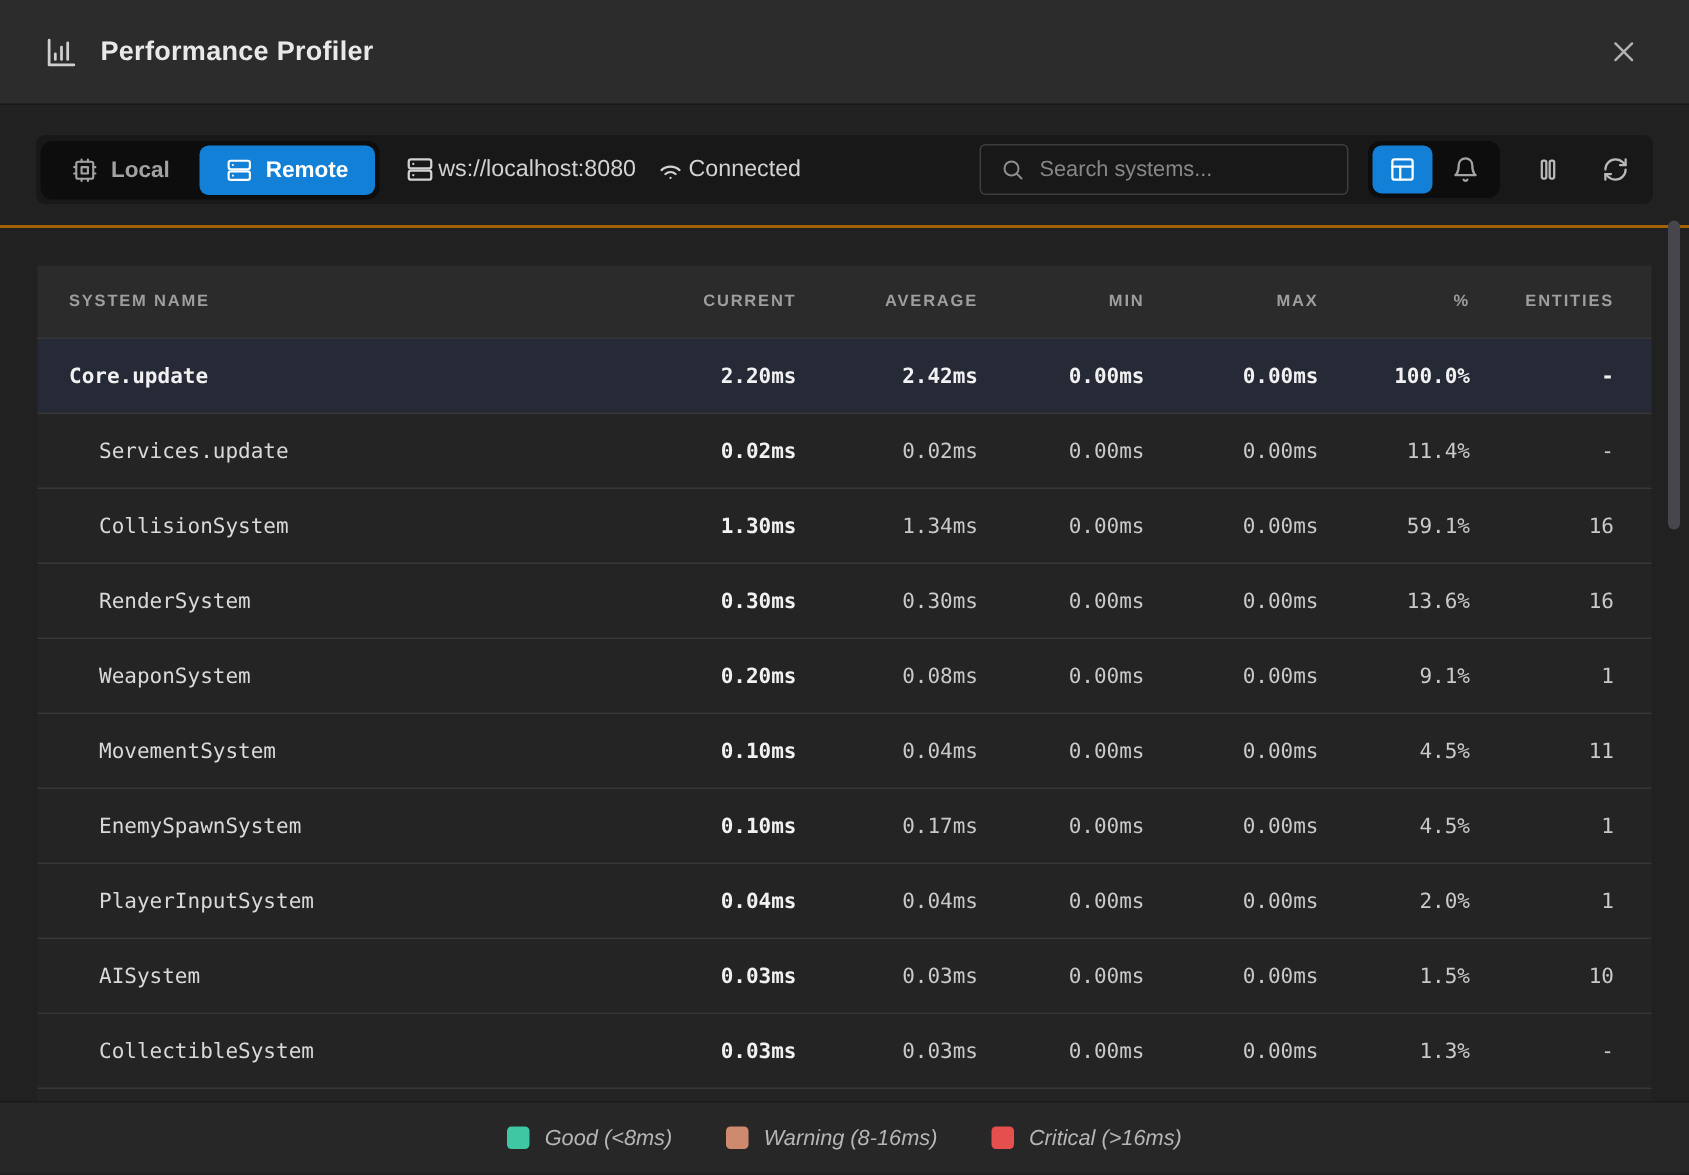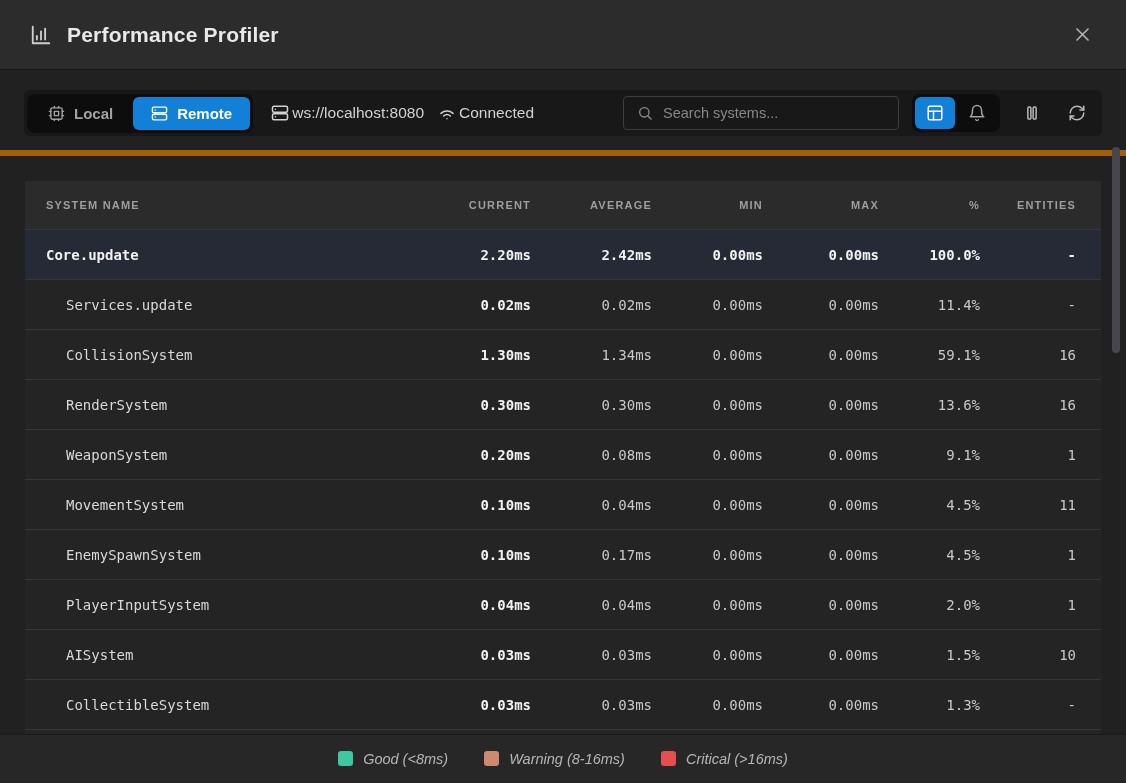--- a/index.html
+++ b/index.html
@@ -15,21 +15,21 @@
   .titlebar {
     height: 70px;
     background: #2c2c2c;
     border-bottom: 1px solid #191919;
     display: flex;
     align-items: center;
     padding: 0 30px;
   }
   .title-icon { color: #cfcfcf; margin-right: 15px; }
   .window-title {
-    font-size: 21px;
+    font-size: 18px;
     font-weight: 700;
     color: #e9e9e9;
     letter-spacing: 0.2px;
   }
   .close-btn {
     margin-left: auto;
     background: none;
     border: none;
     color: #b4b4b4;
     cursor: pointer;
@@ -81,21 +81,21 @@
   }
   .conn-url { margin-left: 18px; }
   .conn-status { margin-left: 14px; }
   .search-box {
     display: flex;
     align-items: center;
     gap: 10px;
     border: 1px solid #3d3d3d;
     border-radius: 4px;
     height: 34px;
-    width: 276px;
+    width: 246px;
     padding: 0 13px;
     color: #8d8d8d;
   }
   .search-box input {
     background: transparent;
     border: none;
     outline: none;
     color: #dddddd;
     font-family: inherit;
     font-size: 14.5px;
@@ -108,21 +108,21 @@
     border: none;
     color: #b9b9b9;
     cursor: pointer;
     padding: 4px;
     margin-left: 19px;
   }
 
   
   .content {
     margin-top: 14px;
-    border-top: 6px solid #a16207;
+    border-top: 2px solid #a16207;
     height: 584px;
     overflow: hidden;
     position: relative;
   }
   .systems-table { margin: 25px 25px 0; }
   .thead, .row {
     display: grid;
     grid-template-columns: 1fr 120px 121px 111px 116px 101px 121px;
     align-items: center;
   }

